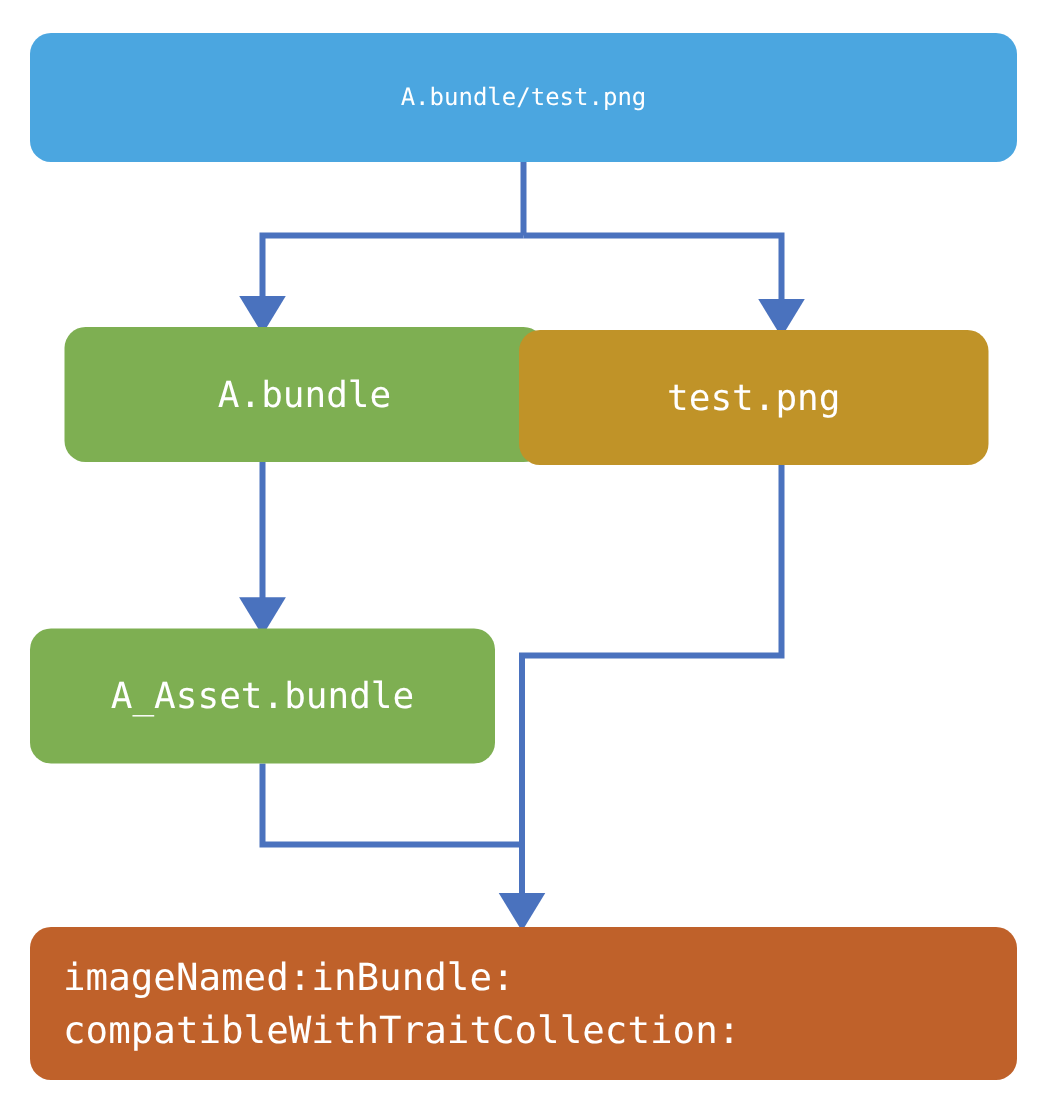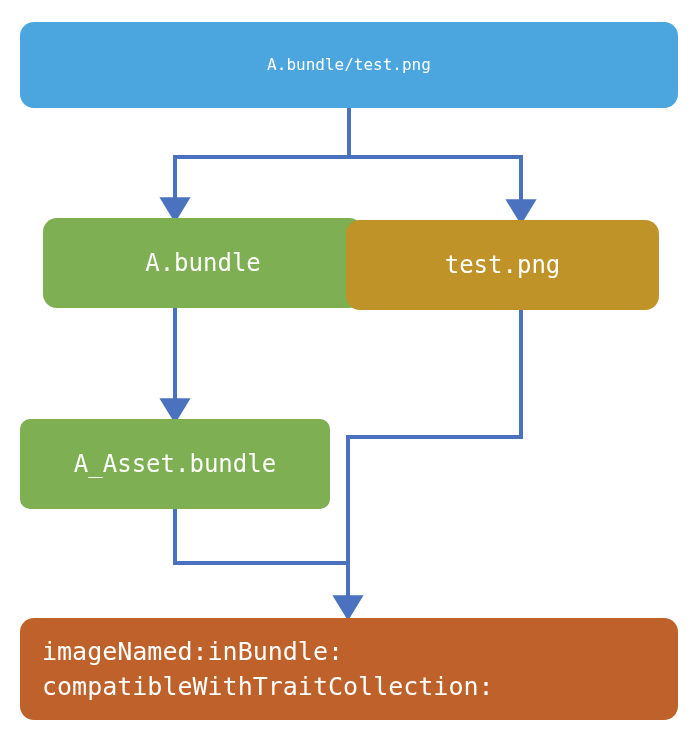--- a/index.html
+++ b/index.html
@@ -64,21 +64,20 @@
     background: #C09328;
     font-size: 24px;
   }
   .node-asset {
     left: 20px;
     top: 419px;
     width: 310px;
     height: 90px;
     background: #7EAF52;
     font-size: 24px;
-    border-radius: 10px;
   }
   .node-api {
     left: 20px;
     top: 618px;
     width: 658px;
     height: 102px;
     background: #BF612A;
     font-size: 25px;
     justify-content: flex-start;
     padding-left: 22px;

